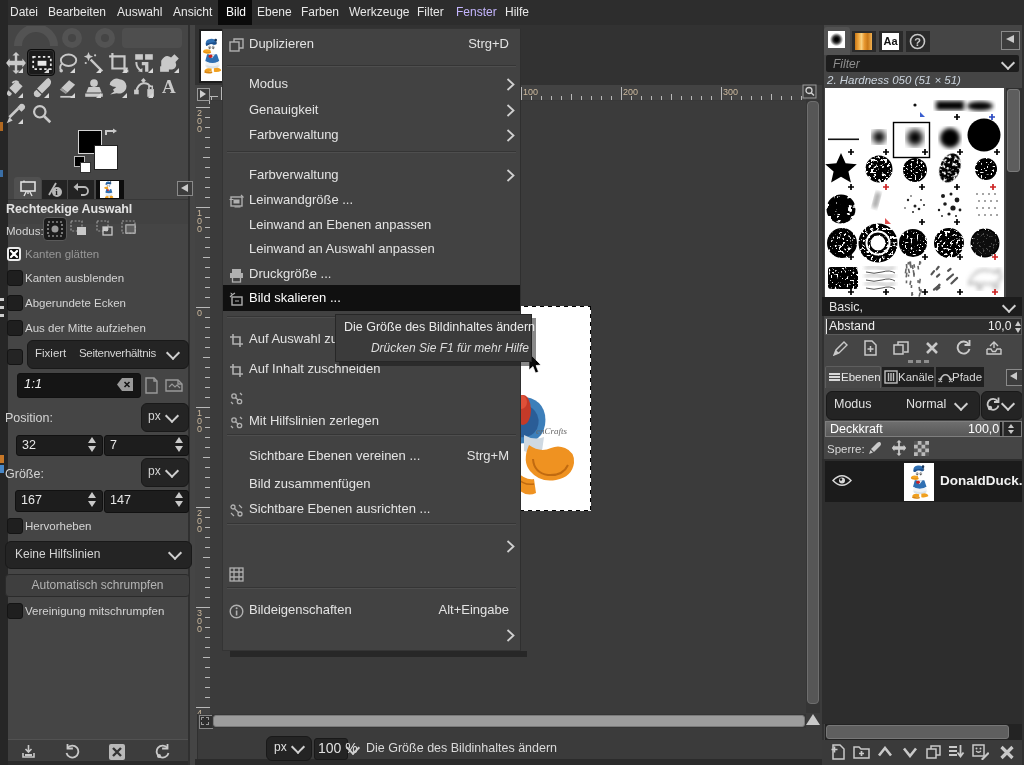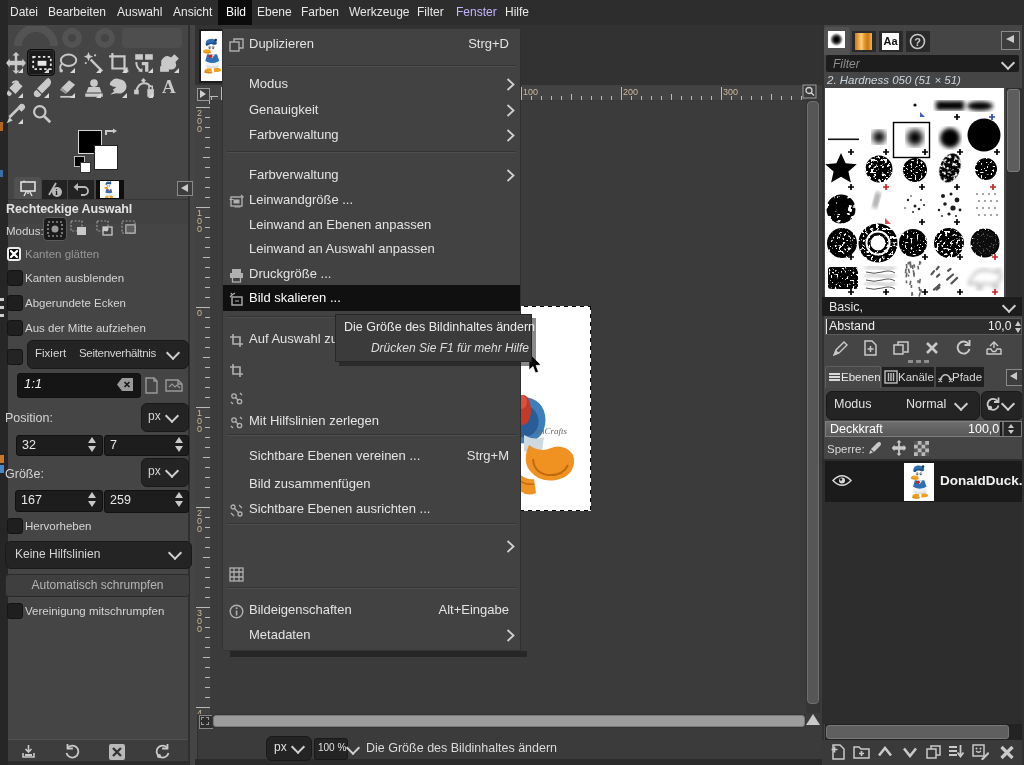--- a/index.html
+++ b/index.html
@@ -248,21 +248,21 @@
 <div class="a" style="left:199px;top:715px;width:12px;height:12px;border:1px solid #888;background:#2e2e2e"></div>
 <div class="a" style="left:201px;top:717px;width:8px;height:8px;border:1px dashed #999;box-sizing:border-box"></div>
 <div class="a" style="left:212px;top:714px;width:594px;height:14px;background:#353535"></div>
 <div class="a" style="left:213px;top:715px;width:592px;height:12px;background:#9c9c9c;border:1px solid #7a7a7a;border-radius:3px;box-sizing:border-box"></div>
 <div class="a" style="left:195px;top:759px;width:627px;height:6px;background:#2b2b2b"></div>
 
 <div class="a cmb" style="left:266px;top:736px;width:44px;height:23px"></div>
 <div class="a" style="left:274px;top:736px;height:23px;line-height:23px;font-size:12px;color:#e0e0e0">px</div>
 <span class="chev" style="left:293px;top:742px"></span>
 <div class="a cmb" style="left:314px;top:738px;width:32px;height:20px;border-radius:3px"></div>
-<div class="a" style="left:318px;top:738px;height:20px;line-height:20px;font-size:10px;color:#e0e0e0">100 %</div>
+<div class="a" style="left:318px;top:738px;height:20px;line-height:20px;font-size:14px;color:#e0e0e0">100 %</div>
 <span class="chev" style="left:348px;top:743px"></span>
 <div class="a" style="left:366px;top:737px;height:22px;line-height:22px;font-size:12.5px;color:#dadada">Die Größe des Bildinhaltes ändern</div>
 
 <div class="a" style="left:8px;top:25px;width:180px;height:740px;background:#454545"></div>
 
 <svg class="a" style="left:10px;top:26px" width="180" height="22" viewBox="0 0 180 22">
  <path d="M12 20 a14 14 0 0 1 28 0 l8 0 a22 22 0 0 0 -44 0 z" fill="#535353"></path>
  <circle cx="62" cy="12" r="10" fill="#535353"></circle>
     <circle cx="62" cy="12" r="4" fill="#454545"></circle>
  <circle cx="95" cy="12" r="10" fill="#535353"></circle>
@@ -473,21 +473,21 @@
 
 <div class="lbl" style="left:5px;top:467px;font-size:12.5px">Größe:</div>
 <div class="cmb" style="left:141px;top:458px;width:46px;height:27px"></div>
 <div class="lbl" style="left:148px;top:458px;height:27px;line-height:27px">px</div>
 <span class="chev" style="left:167px;top:466px"></span>
 <div class="inp" style="left:15px;top:490px;width:86px;height:20px"></div>
 <div class="a" style="left:21px;top:493px;font-size:12.5px;color:#e8e8e8">167</div>
 <div class="a" style="left:88px;top:492px;width:0;height:0;border-left:4px solid transparent;border-right:4px solid transparent;border-bottom:6px solid #c9c9c9"></div>
 <div class="a" style="left:88px;top:501px;width:0;height:0;border-left:4px solid transparent;border-right:4px solid transparent;border-top:6px solid #c9c9c9"></div>
 <div class="inp" style="left:104px;top:490px;width:83px;height:21px"></div>
-<div class="a" style="left:110px;top:493px;font-size:12.5px;color:#e8e8e8">259</div>
+<div class="a" style="left:110px;top:493px;font-size:12.5px;color:#e8e8e8">147</div>
 <div class="a" style="left:175px;top:492px;width:0;height:0;border-left:4px solid transparent;border-right:4px solid transparent;border-bottom:6px solid #c9c9c9"></div>
 <div class="a" style="left:175px;top:501px;width:0;height:0;border-left:4px solid transparent;border-right:4px solid transparent;border-top:6px solid #c9c9c9"></div>
 
 <div class="cb" style="left:7px;top:518px"></div>
 <div class="lbl" style="left:25px;top:519px;height:14px;line-height:14px;font-size:11.5px">Hervorheben</div>
 <div class="cmb" style="left:5px;top:541px;width:185px;height:26px"></div>
 <div class="lbl" style="left:15px;top:541px;height:26px;line-height:26px;font-size:12px">Keine Hilfslinien</div>
 <span class="chev" style="left:170px;top:548px"></span>
 <div class="a" style="left:5px;top:574px;width:185px;height:23px;background:#3f3f3f;border:1px solid #2b2b2b;border-radius:4px;box-sizing:border-box"></div>
 <div class="a" style="left:5px;top:574px;width:185px;height:23px;line-height:23px;text-align:center;font-size:12px;color:#b4b4b4">Automatisch schrumpfen</div>
@@ -905,20 +905,21 @@
           <path d="M4 1 v10 h10" fill="none" stroke="#b0b0b0" stroke-width="1.6"></path>
           <path d="M1 4 h10 v10" fill="none" stroke="#b0b0b0" stroke-width="1.6"></path>
         </svg></span>
       <span class="t">Auf Auswahl zuschneiden</span>
     </div>
     <div class="mi" style="top:327px">
       <span style="position:absolute;left:6px;top:5px"><svg width="15" height="15" viewBox="0 0 15 15">
           <path d="M4 1 v10 h10" fill="none" stroke="#b0b0b0" stroke-width="1.6"></path>
           <path d="M1 4 h10 v10" fill="none" stroke="#b0b0b0" stroke-width="1.6"></path>
         </svg></span>
+      <span class="t">Auf Inhalt zuschneiden</span>
     </div>
     <div class="mi" style="top:355px">
       <span style="position:absolute;left:6px;top:5px"><svg width="15" height="15" viewBox="0 0 15 15">
           <circle cx="5" cy="5" r="2.2" fill="none" stroke="#b0b0b0" stroke-width="1.3"></circle>
           <circle cx="10.5" cy="10.5" r="2.2" fill="none" stroke="#b0b0b0" stroke-width="1.3"></circle>
           <path d="M6.5 6.5 l3 3" stroke="#b0b0b0" stroke-width="1.3"></path>
           <path d="M11 2 l2 2 M2 11 l2 2" stroke="#b0b0b0" stroke-width="1.3"></path>
         </svg></span>
     </div>
     <div class="mi" style="top:379px">
@@ -958,23 +959,20 @@
     </div>
     <div class="sep" style="top:558px"></div>
     <div class="mi" style="top:568px">
       <span style="position:absolute;left:6px;top:5px"><svg width="15" height="15" viewBox="0 0 15 15">
           <circle cx="7.5" cy="7.5" r="6.3" fill="none" stroke="#b0b0b0" stroke-width="1.4"></circle>
           <rect x="6.8" y="6.5" width="1.6" height="5" fill="#b0b0b0"></rect>
           <circle cx="7.6" cy="4.3" r="1" fill="#b0b0b0"></circle>
         </svg></span>
       <span class="t">Bildeigenschaften</span>
       <span class="k">Alt+Eingabe</span>
-    </div>
-    <div class="mi" style="top:593px">
-      <span class="t">Metadaten</span>
     </div>
     <svg class="a" style="left:283px;top:600px" width="9" height="13" viewBox="0 0 9 13">
       <path d="M1.5 1 L7.5 6.5 L1.5 12" fill="none" stroke="#d0d0d0" stroke-width="1.8"></path>
     </svg>
   </div>
 <div class="a" style="left:230px;top:651px;width:297px;height:6px;background:rgba(24,24,24,0.55)"></div>
 
 <div class="a" style="left:335px;top:314px;width:197px;height:48px;background:#3b3b3b;border:1px solid #272727;box-sizing:border-box;box-shadow:4px 4px 0 rgba(20,20,20,0.5)">
 <div style="position:absolute;left:8px;top:5px;font-size:12.5px;color:#eaeaea;white-space:nowrap">Die Größe des Bildinhaltes ändern</div>
 <div style="position:absolute;right:2px;bottom:6px;font-size:12px;font-style:italic;color:#dedede;white-space:nowrap">Drücken Sie F1 für mehr Hilfe</div>

